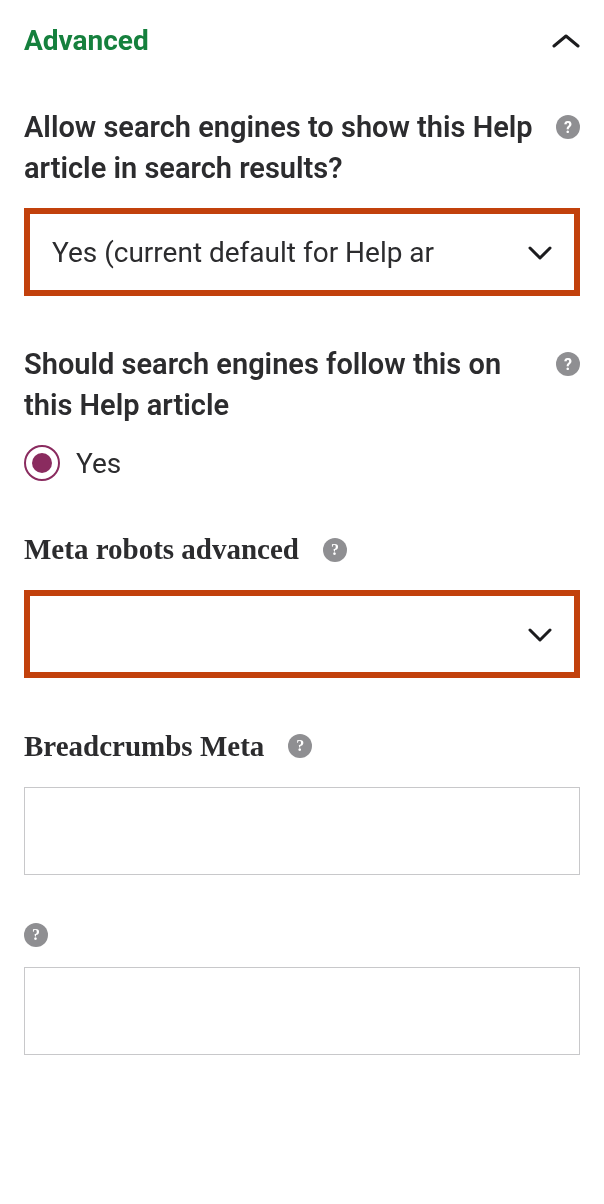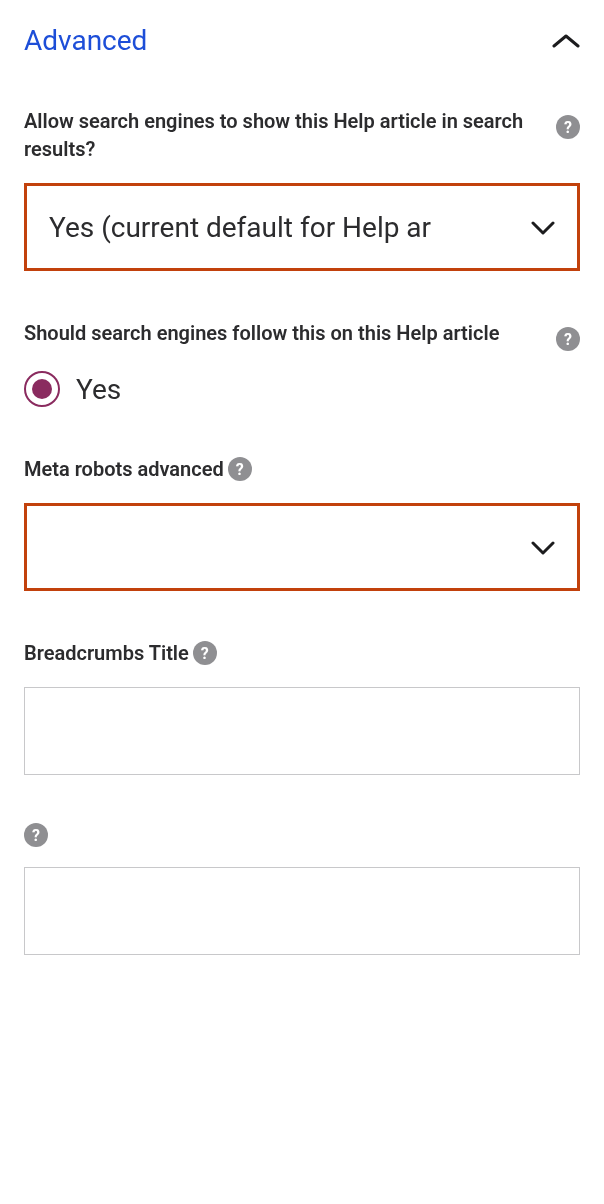--- a/index.html
+++ b/index.html
@@ -12,42 +12,43 @@
     }
     .section-header {
       display: flex;
       justify-content: space-between;
       align-items: center;
       cursor: pointer;
       margin-bottom: 50px;
     }
     .section-title {
       font-size: 28px;
-      font-weight: 400;
-      color: #1d4ed8;
+      font-weight: 700;
+      color: #15803d;
     }
     .chevron-up {
       width: 28px;
       height: 14px;
     }
     .chevron-up svg { display: block; }
     .field-block { margin-bottom: 48px; }
     .label-row {
       display: flex;
       align-items: flex-start;
       justify-content: space-between;
       margin-bottom: 20px;
     }
     .label-row.inline {
       justify-content: flex-start;
       align-items: center;
-      gap: 4px;
+      gap: 24px;
+      font-family: Liberation Serif, serif;
     }
     .field-label {
-      font-size: 20px;
+      font-size: 29px;
       font-weight: 600;
       color: #2c2c2e;
       line-height: 1.4;
       flex: 1;
       padding-right: 10px;
     }
     .field-label.inline {
       flex: initial;
       padding-right: 0;
     }
@@ -62,21 +63,21 @@
       justify-content: center;
       font-size: 16px;
       font-weight: 700;
       flex-shrink: 0;
       margin-top: 8px;
     }
     .help-icon.inline { margin-top: 0; }
     .select-box {
       position: relative;
       width: 100%;
-      border: 3px solid #c2410c;
+      border: 6px solid #c2410c;
       height: 88px;
       display: flex;
       align-items: center;
       padding: 0 60px 0 22px;
       cursor: pointer;
       background: #fff;
     }
     .select-value {
       font-size: 28px;
       color: #2c2c2e;
@@ -188,21 +189,21 @@
     <span class="select-chevron">
       <svg viewBox="0 0 24 14" fill="none" stroke="#1c1c1e" stroke-width="3" stroke-linecap="round" stroke-linejoin="round">
           <polyline points="2,2 12,12 22,2"></polyline>
         </svg>
     </span>
   </div>
 </div>
 
 <div class="field-block">
   <div class="label-row inline">
-    <div class="field-label inline">Breadcrumbs Title</div>
+    <div class="field-label inline">Breadcrumbs Meta</div>
     <span class="help-icon inline">?</span>
   </div>
   <input class="text-input" type="text" value="" style="">
 </div>
 
 <div class="field-block">
   <div class="label-row inline">
     <span class="help-icon inline">?</span>
   </div>
   <input class="text-input" type="text" value="" style="">

